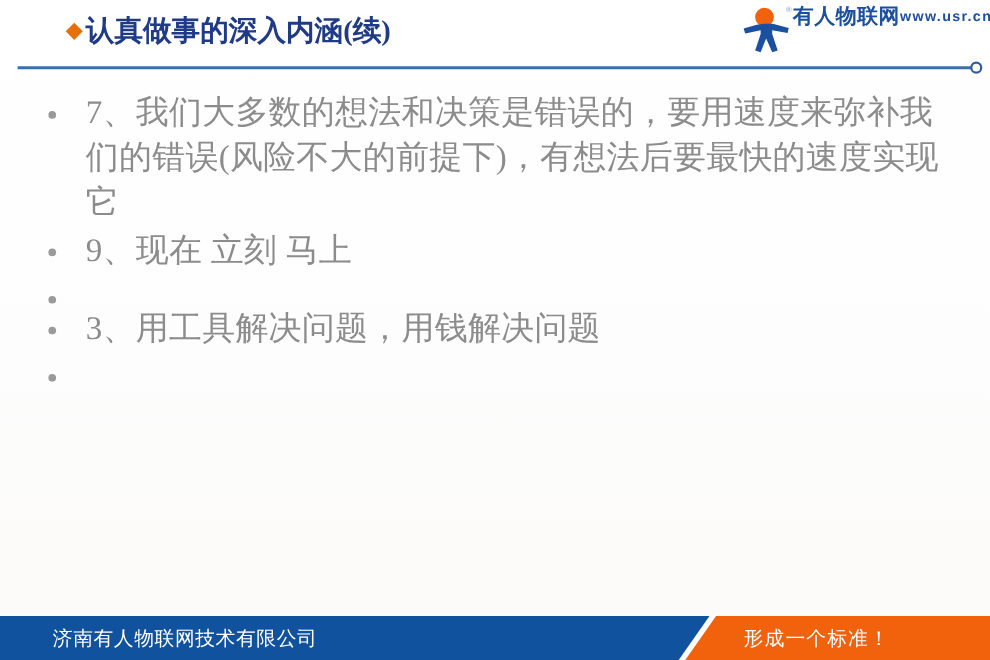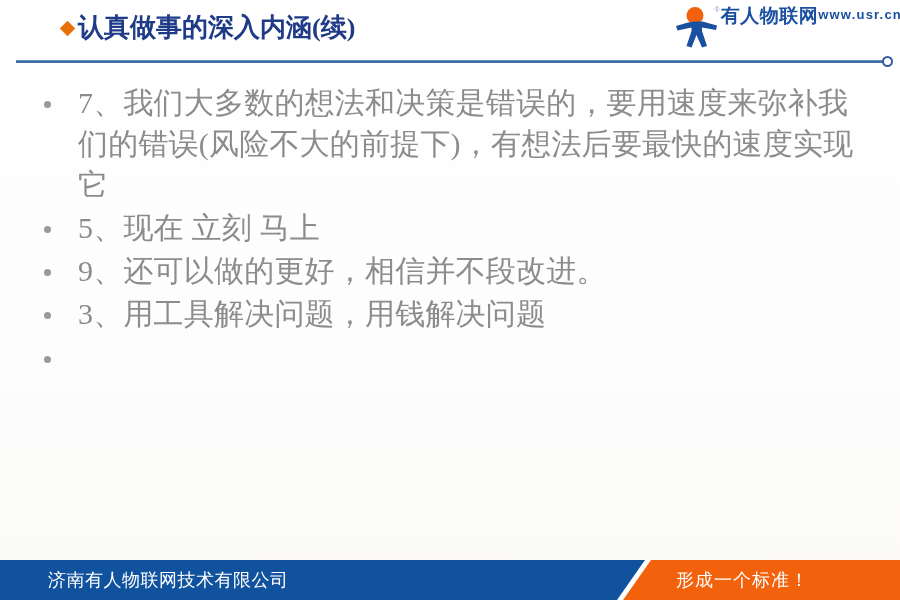--- a/index.html
+++ b/index.html
@@ -248,26 +248,25 @@
 
   <div id="body">
 
     <div class="bullet">
       <span class="bullet-dot"></span>
       <span class="bullet-text">7、我们大多数的想法和决策是错误的，要用速度来弥补我们的错误(风险不大的前提下)，有想法后要最快的速度实现它</span>
     </div>
 
     <div class="bullet">
       <span class="bullet-dot"></span>
-      <span class="bullet-text">5、现在 立刻 马上</span>
-    </div>
-
-    <div class="bullet">
-      <span class="bullet-dot"></span>
-      <span class="bullet-text">9、还可以做的更好，相信并不段改进。</span>
+      <span class="bullet-text">9、现在 立刻 马上</span>
+    </div>
+
+    <div class="bullet">
+      <span class="bullet-dot"></span>
     </div>
 
     <div class="bullet">
       <span class="bullet-dot"></span>
       <span class="bullet-text">3、用工具解决问题，用钱解决问题</span>
     </div>
 
     <div class="bullet">
       <span class="bullet-dot"></span>
     </div>

